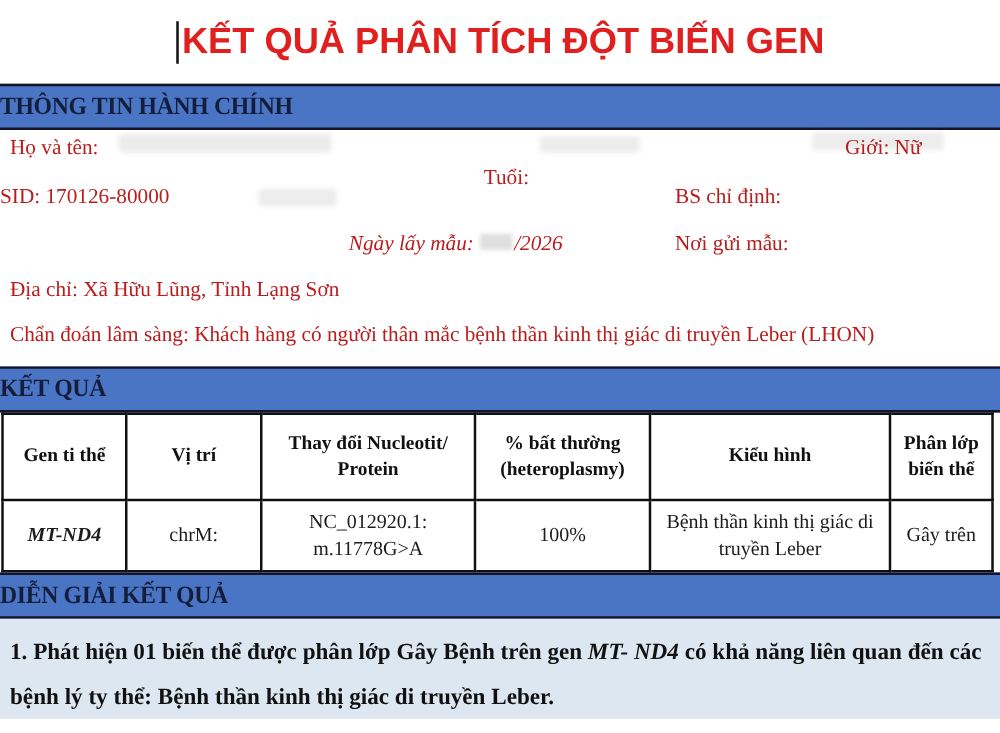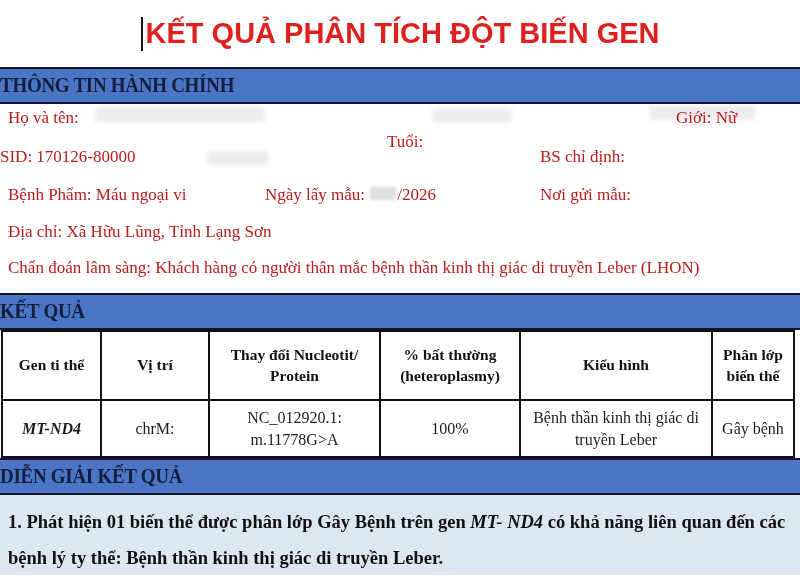--- a/index.html
+++ b/index.html
@@ -153,22 +153,21 @@
     <div class="smudge" style="left:650px; top:2px; width:105px; height:14px;"></div>
     <div class="smudge" style="left:207px; top:47px; width:62px; height:14px;"></div>
 
     <span class="field" style="left:8px;   top:4px;">Họ và tên:</span>
     <span class="field" style="left:387px; top:4px;margin-top:24px;">Tuổi:</span>
     <span class="field" style="left:676px; top:4px;">Giới: Nữ</span>
 
     <span class="field" style="left:0;   top:43px;">SID: 170126-80000</span>
     <span class="field" style="left:540px; top:43px;">BS chỉ định:</span>
 
-    <span class="field" style="left:8px;   top:81px;">Bệnh Phẩm: Máu ngoại vi</span>
-    <span class="field" style="left:265px; top:81px;">
+    <span class="field" style="left:279px; top:81px;font-style:italic;">
       <span>Ngày lấy mẫu:</span>
       <span class="smudge-inline"></span><span>/2026</span>
     </span>
     <span class="field" style="left:540px; top:81px;">Nơi gửi mẫu:</span>
 
     <span class="field" style="left:8px; top:154px;">Chẩn đoán lâm sàng: Khách hàng có người thân mắc bệnh thần kinh thị giác di truyền Leber (LHON)</span>
 
     <span class="field" style="left:8px; top:118px;">Địa chỉ: Xã Hữu Lũng, Tỉnh Lạng Sơn</span>
   </div>
 
@@ -193,21 +192,21 @@
         <th>% bất thường (heteroplasmy)</th>
         <th>Kiểu hình</th>
         <th>Phân lớp biến thể</th>
       </tr>
       <tr class="row">
         <td class="gene-cell">MT-ND4</td>
         <td>chrM:</td>
         <td>NC_012920.1: m.11778G&gt;A</td>
         <td>100%</td>
         <td>Bệnh thần kinh thị giác di truyền Leber</td>
-        <td>Gây bệnh</td>
+        <td>Gây trên</td>
       </tr>
     </tbody>
   </table>
 
   <div class="bar">
     <span class="bar-label">DIỄN GIẢI KẾT QUẢ</span>
   </div>
 
   <div class="interp">
     <span>1. Phát hiện 01 biến thể được phân lớp Gây Bệnh trên gen </span><span class="gene-inline">MT- ND4</span><span> có khả năng liên quan đến các bệnh lý ty thể: Bệnh thần kinh thị giác di truyền Leber.</span>

